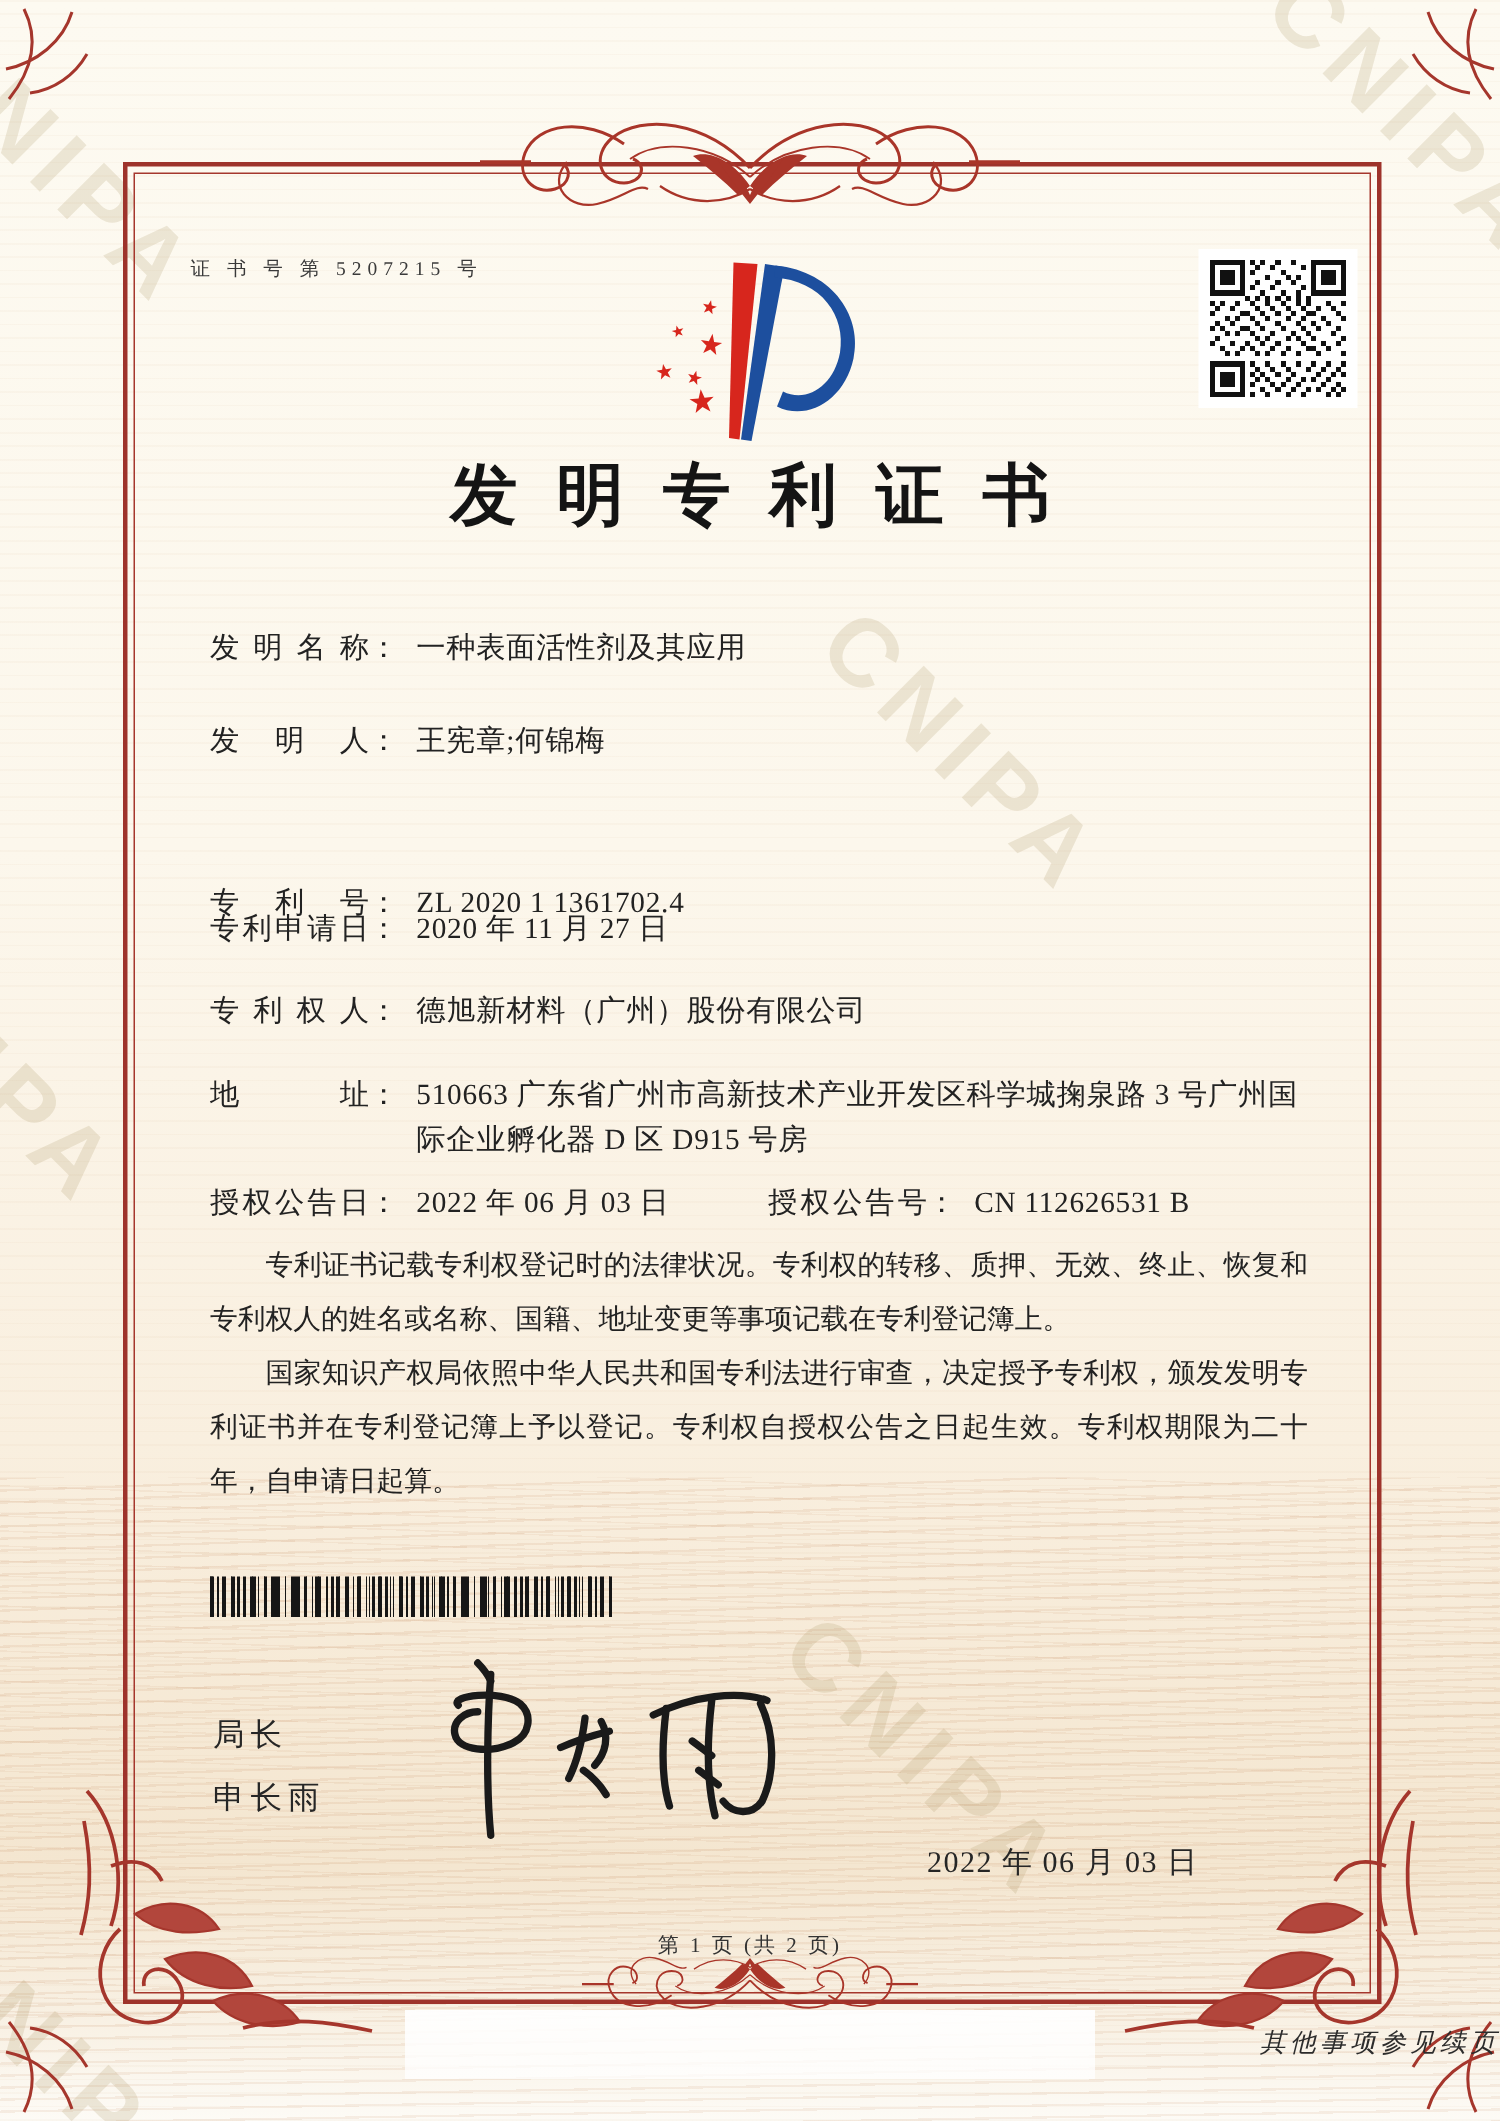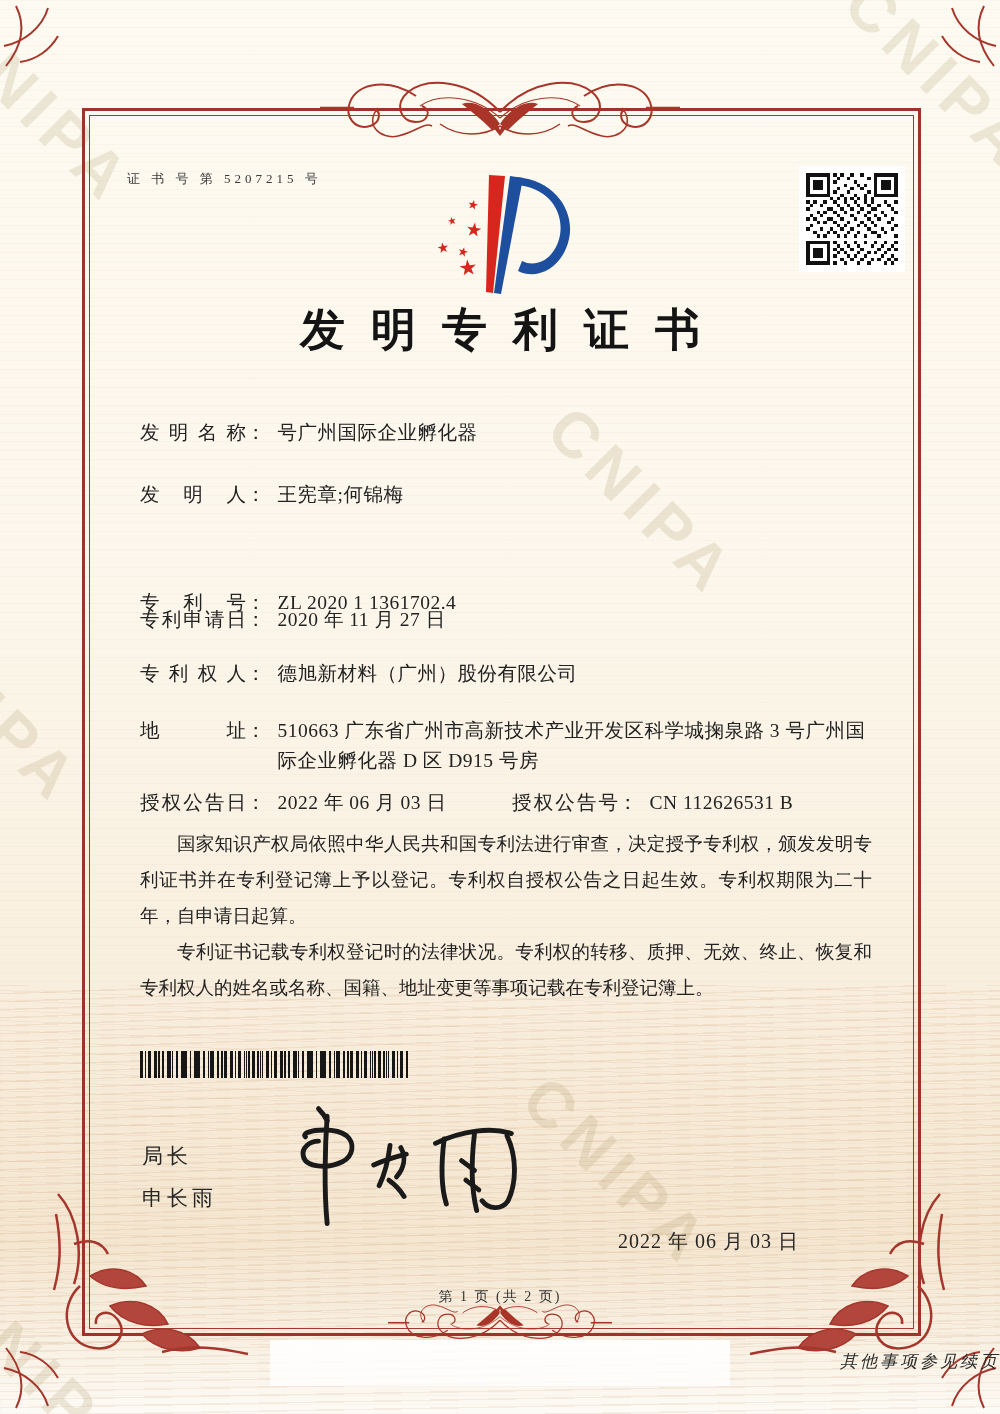--- a/index.html
+++ b/index.html
@@ -328,21 +328,21 @@
           <rect x="26" y="27" width="1" height="1"></rect>
         </g>
     </g>
   </svg>
 
   <div class="title">发明专利证书</div>
 
   <div class="frow" style="top:418px;">
     <span class="flabel">发明名称</span>
       <span class="fcolon">：</span>
-    <span class="fval">号广州国际企业孵化器</span>
+    <span class="fval">一种表面活性剂及其应用</span>
   </div>
   <div class="frow" style="top:480px;">
     <span class="flabel">发明人</span>
       <span class="fcolon">：</span>
     <span class="fval">王宪章;何锦梅</span>
   </div>
   <div class="frow" style="top:543px;margin-top:45px;">
     <span class="flabel">专利号</span>
       <span class="fcolon">：</span>
     <span class="fval">ZL 2020 1 1361702.4</span>
@@ -370,22 +370,22 @@
       <span style="margin-left:8px;letter-spacing:.5px;">2022 年 06 月 03 日</span>
     </div>
     <div class="grant-group">
       <span class="flabel">授权公告号</span>
         <span class="fcolon">：</span>
       <span style="margin-left:8px;letter-spacing:.5px;">CN 112626531 B</span>
     </div>
   </div>
 
   <div class="paras">
+    <p>专利证书记载专利权登记时的法律状况。专利权的转移、质押、无效、终止、恢复和专利权人的姓名或名称、国籍、地址变更等事项记载在专利登记簿上。</p>
     <p>国家知识产权局依照中华人民共和国专利法进行审查，决定授予专利权，颁发发明专利证书并在专利登记簿上予以登记。专利权自授权公告之日起生效。专利权期限为二十年，自申请日起算。</p>
-    <p>专利证书记载专利权登记时的法律状况。专利权的转移、质押、无效、终止、恢复和专利权人的姓名或名称、国籍、地址变更等事项记载在专利登记簿上。</p>
   </div>
 
   <div class="barcode"></div>
 
   <div class="signer-title">局长</div>
   <div class="signer-name">申长雨</div>
 
   <svg class="signature" viewBox="0 0 260 120" fill="none" stroke="#1a1a1a" stroke-width="4.5" stroke-linecap="round" stroke-linejoin="round">
     <path d="M52,8 C56,12 58,15 60,19"></path>
     <path d="M60,15 C58,42 57,84 60,114"></path>

